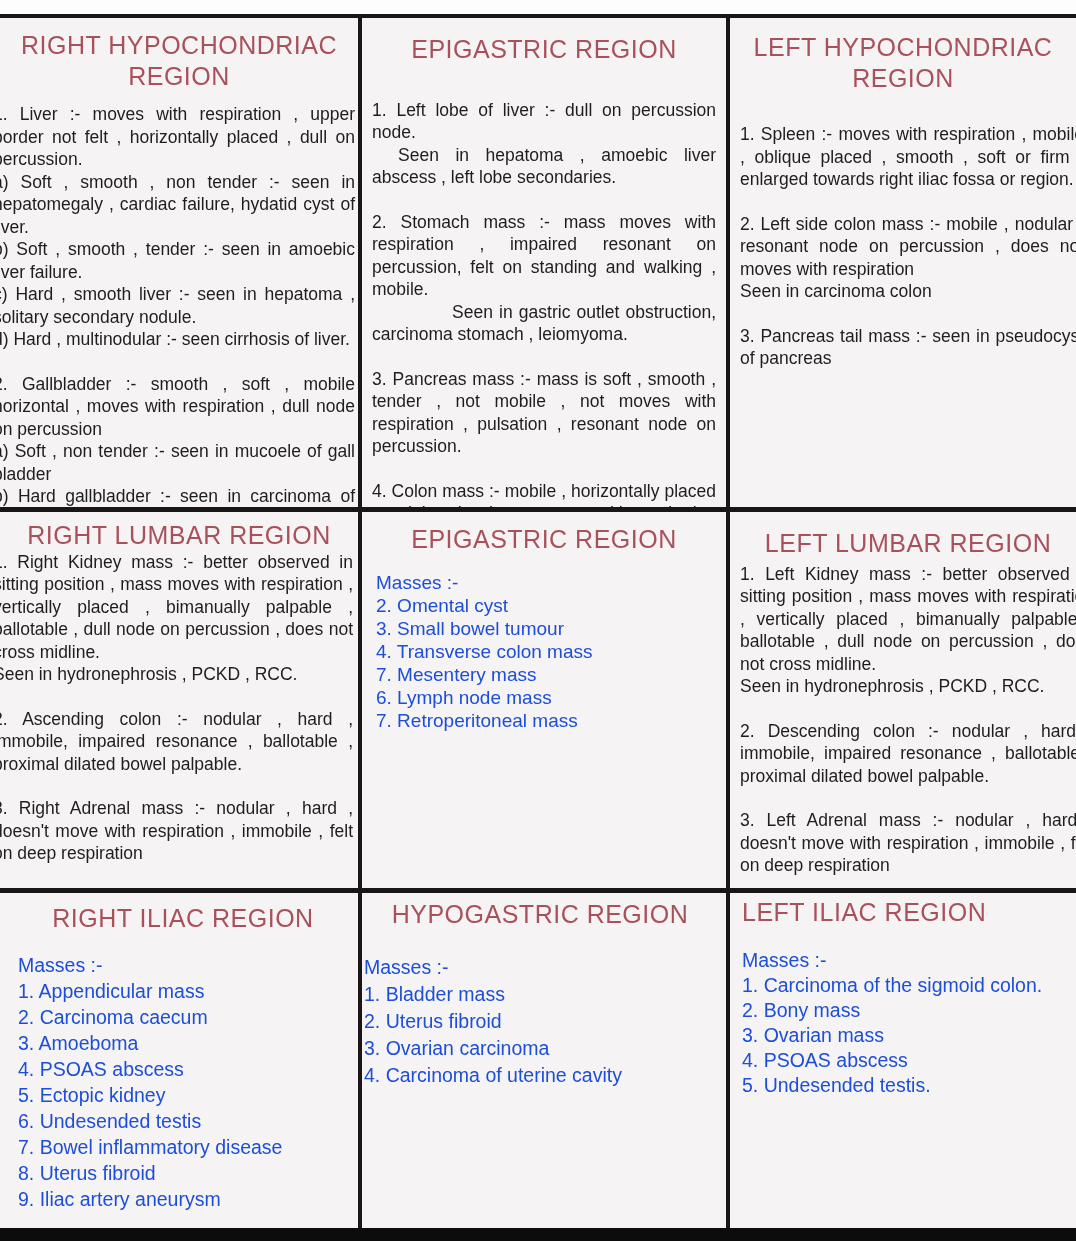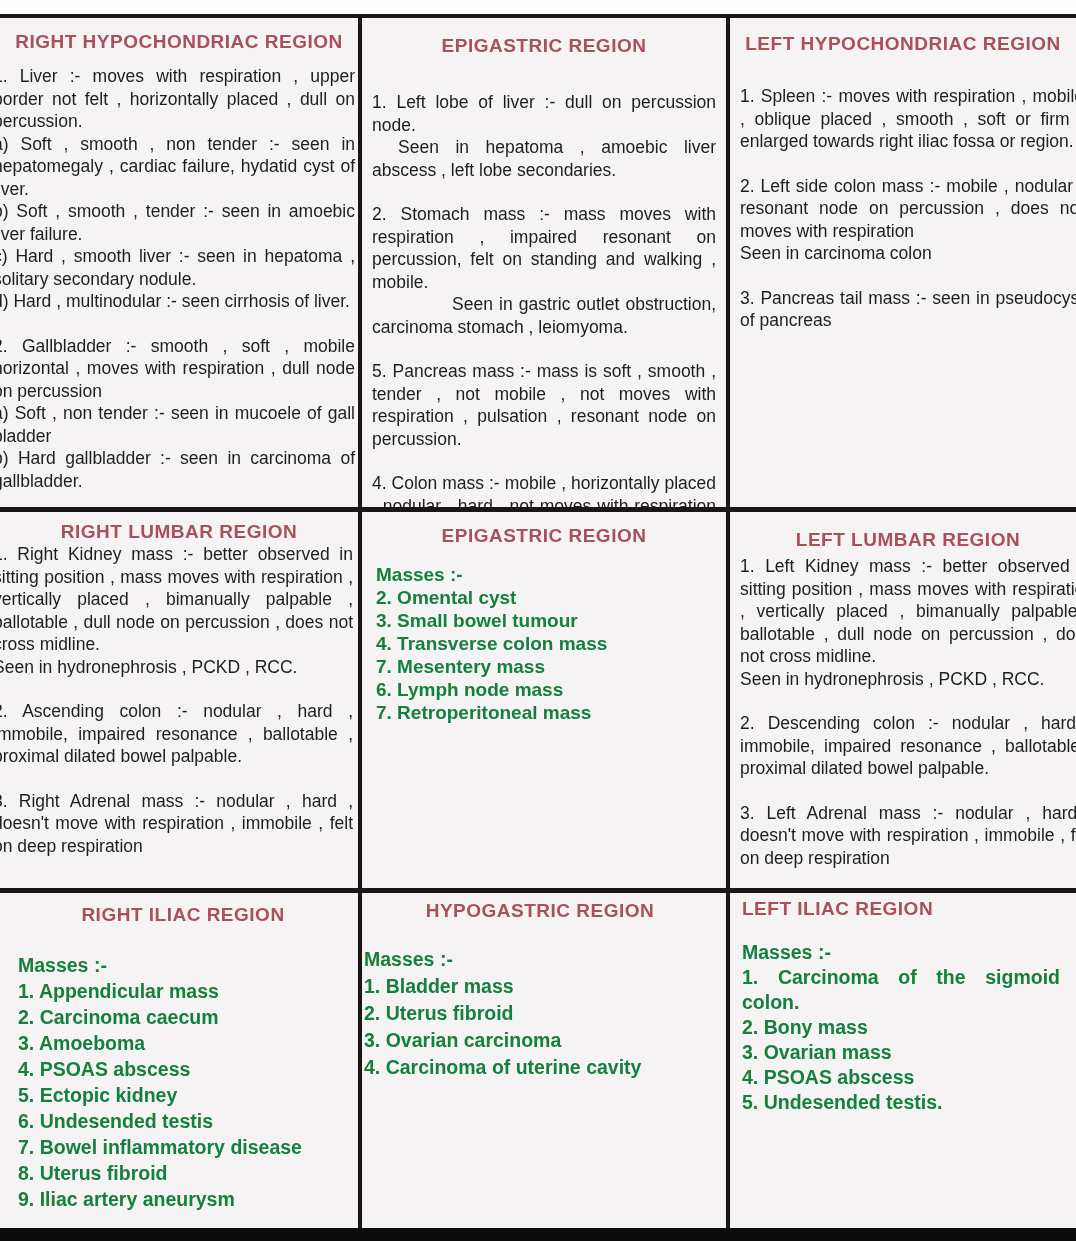--- a/index.html
+++ b/index.html
@@ -14,31 +14,31 @@
     display:grid;
     grid-template-columns:362px 368px 346px;
     grid-template-rows:494px 381px auto;
     background:#f5f3f3;
   }
   .cell { box-sizing:border-box; overflow:hidden; position:relative; background:#f5f3f3; }
   .br { border-right:4px solid #1a1617; }
   .bb { border-bottom:5px solid #1a1617; }
 
   .region-title {
-    color:#a9515a; font-size:19px; line-height:1.22;
-    text-align:center; letter-spacing:.5px; font-weight:bold;
+    color:#a9515a; font-size:25px; line-height:1.22;
+    text-align:center; letter-spacing:.5px; font-weight:normal;
     margin:12px 4px 16px;
   }
   .bodywrap { font-size:17.5px; line-height:22.5px; color:#1e1e1e; text-align:justify; }
   .para { margin:0; }
   .group { margin-top:22px; }
   .ind1 { text-indent:26px; }
   .ind2 { text-indent:80px; }
 
-  .mass-list { font-size:19.5px; line-height:26px; color:#15803d;font-weight:bold; }
+  .mass-list { font-size:19.5px; line-height:26px; color:#1d4ed8; }
   .mass-list .list-line { margin:0; }
 
   
   .cell-rhc .region-title { margin:12px 2px 12px; }
   .cell-rhc .bodywrap { margin-left:-7px; margin-right:3px; }
 
   .cell-epi { padding:0 10px; }
   .cell-epi .region-title { margin:16px 0 34px; }
 
   .cell-lhc { padding-left:10px; }
@@ -50,21 +50,21 @@
 
   .cell-umb { padding:0 14px; }
   .cell-umb .region-title { margin:12px 0 16px; }
   .cell-umb .mass-list { font-size:19px; line-height:23px; }
 
   .cell-ll { padding-left:10px; }
   .cell-ll .region-title { margin:16px 4px 4px; }
   .cell-ll .bodywrap { margin-right:-18px; }
 
   .cell-ri { padding:0 10px 0 18px; }
-  .cell-ri .region-title { margin:10px 0 26px; }
+  .cell-ri .region-title { margin:10px 0 18px; }
 
   .cell-hyp { padding:0 10px 0 2px; }
   .cell-hyp .region-title { margin:6px 0 24px; }
   .cell-hyp .mass-list { line-height:27px; }
 
   .cell-li { padding:0 16px 0 12px; }
   .cell-li .region-title { margin:4px 0 20px; text-align:left; }
   .cell-li .mass-list { line-height:25px; text-align:justify; }
 
   .bottom-bar {
@@ -92,21 +92,21 @@
     </div>
   </div>
 
   <div class="cell cell-epi br bb">
     <div class="region-title">EPIGASTRIC REGION</div>
     <div class="bodywrap">
       <p class="para">1. Left lobe of liver :- dull on percussion node.</p>
       <p class="para ind1">Seen in hepatoma , amoebic liver abscess , left lobe secondaries.</p>
       <p class="para group">2. Stomach mass :- mass moves with respiration , impaired resonant on percussion, felt on standing and walking , mobile.</p>
       <p class="para ind2">Seen in gastric outlet obstruction, carcinoma stomach , leiomyoma.</p>
-      <p class="para group">5. Pancreas mass :- mass is soft , smooth , tender , not mobile , not moves with respiration , pulsation , resonant node on percussion.</p>
+      <p class="para group">3. Pancreas mass :- mass is soft , smooth , tender , not mobile , not moves with respiration , pulsation , resonant node on percussion.</p>
       <p class="para group">4. Colon mass :- mobile , horizontally placed , nodular , hard , not moves with respiration , resonant node on percussion.</p>
 
     </div>
   </div>
 
   <div class="cell cell-lhc bb">
     <div class="region-title">LEFT HYPOCHONDRIAC REGION</div>
     <div class="bodywrap">
       <p class="para">1. Spleen :- moves with respiration , mobile , oblique placed , smooth , soft or firm , enlarged towards right iliac fossa or region.</p>
       <p class="para group">2. Left side colon mass :- mobile , nodular , resonant node on percussion , does not moves with respiration</p>

